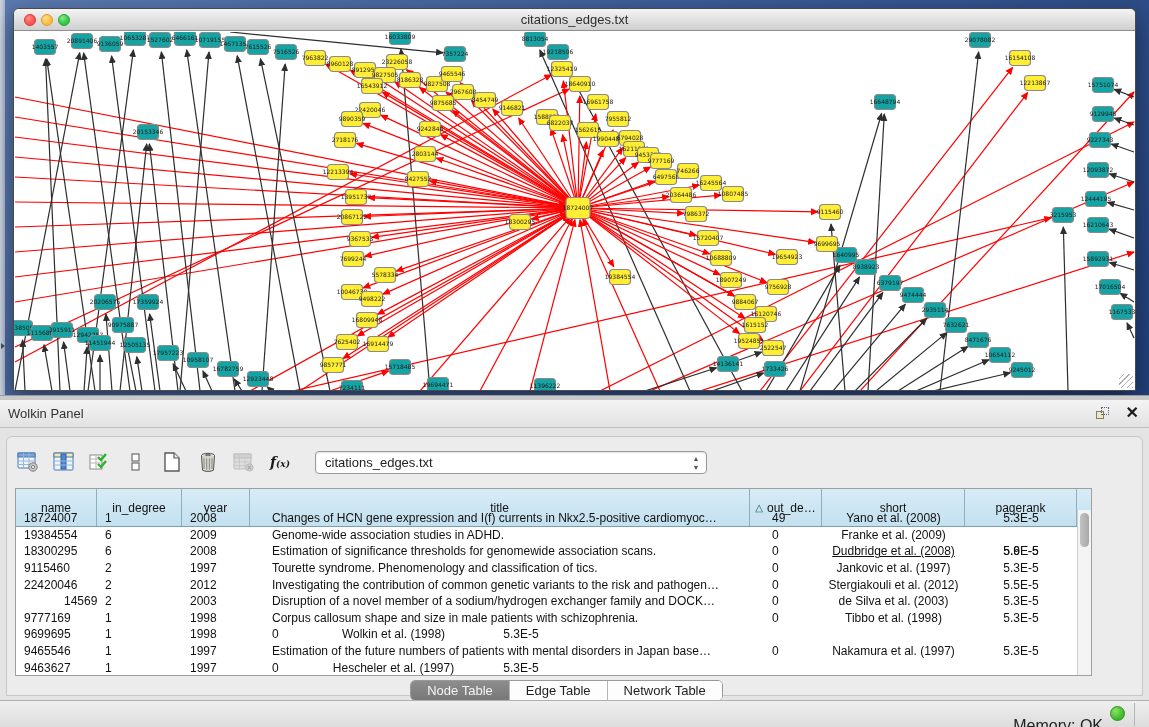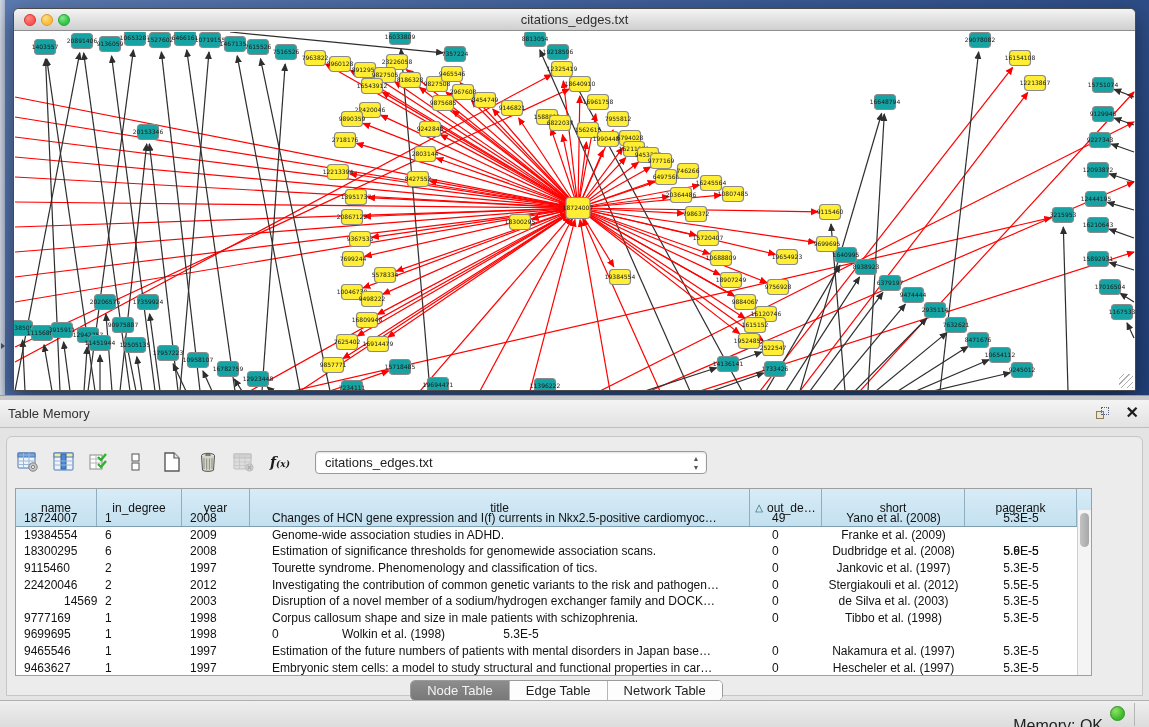--- a/index.html
+++ b/index.html
@@ -747,21 +747,21 @@
           </g>
       </svg>
     </div>
     <div class="resize-grip"></div>
   </div>
 </div>
 
 <div class="divider"></div>
 
 <div class="panel-header">
-  <span class="panel-title">Table Memory</span>
+  <span class="panel-title">Wolkin Panel</span>
   <span class="float-btn">
       <span class="sq1"></span>
       <span class="sq2"></span>
     </span>
   <span class="close-btn">✕</span>
 </div>
 
 <div class="panel-body">
   <div class="inner-panel">
 
@@ -875,21 +875,21 @@
             <div class="cell al pad22" style="width: 72px;">0</div>
             <div class="cell ac" style="width: 143px;">Franke et al. (2009)</div>
             <div class="cell ac" style="width: 112px; margin-top: 32px;">5.6E-5</div>
           </div>
           <div class="row">
             <div class="cell al pad8" style="width: 81px;">18300295</div>
             <div class="cell al pad8" style="width: 85px;">6</div>
             <div class="cell al pad8" style="width: 68px;">2008</div>
             <div class="cell al pad22" style="width: 500px;">Estimation of significance thresholds for genomewide association scans.</div>
             <div class="cell al pad22" style="width: 72px;">0</div>
-            <div class="cell ac" style="width: 143px;">Dudbridge et al. (2008)</div>
+            <div class="cell ac" style="width: 143px; text-decoration: underline;">Dudbridge et al. (2008)</div>
             <div class="cell ac" style="width: 112px;">5.9E-5</div>
           </div>
           <div class="row">
             <div class="cell al pad8" style="width: 81px;">9115460</div>
             <div class="cell al pad8" style="width: 85px;">2</div>
             <div class="cell al pad8" style="width: 68px;">1997</div>
             <div class="cell al pad22" style="width: 500px;">Tourette syndrome. Phenomenology and classification of tics.</div>
             <div class="cell al pad22" style="width: 72px;">0</div>
             <div class="cell ac" style="width: 143px;">Jankovic et al. (1997)</div>
             <div class="cell ac" style="width: 112px;">5.3E-5</div>
@@ -935,21 +935,20 @@
             <div class="cell al pad8" style="width: 68px;">1997</div>
             <div class="cell al pad22" style="width: 500px;">Estimation of the future numbers of patients with mental disorders in Japan base…</div>
             <div class="cell al pad22" style="width: 72px;">0</div>
             <div class="cell ac" style="width: 143px;">Nakamura et al. (1997)</div>
             <div class="cell ac" style="width: 112px;">5.3E-5</div>
           </div>
           <div class="row">
             <div class="cell al pad8" style="width: 81px;">9463627</div>
             <div class="cell al pad8" style="width: 85px;">1</div>
             <div class="cell al pad8" style="width: 68px;">1997</div>
-            <div class="cell al pad22" style="width: 500px;">Embryonic stem cells: a model to study structural and functional properties in car…</div>
             <div class="cell al pad22" style="width: 72px;">0</div>
             <div class="cell ac" style="width: 143px;">Hescheler et al. (1997)</div>
             <div class="cell ac" style="width: 112px;">5.3E-5</div>
           </div>
         </div>
       <div class="vscroll">
           <div class="vthumb"></div>
         </div>
     </div>
 

